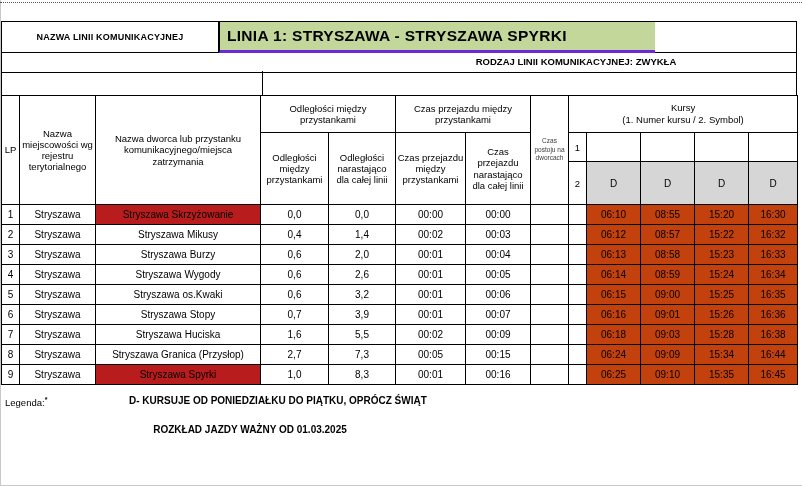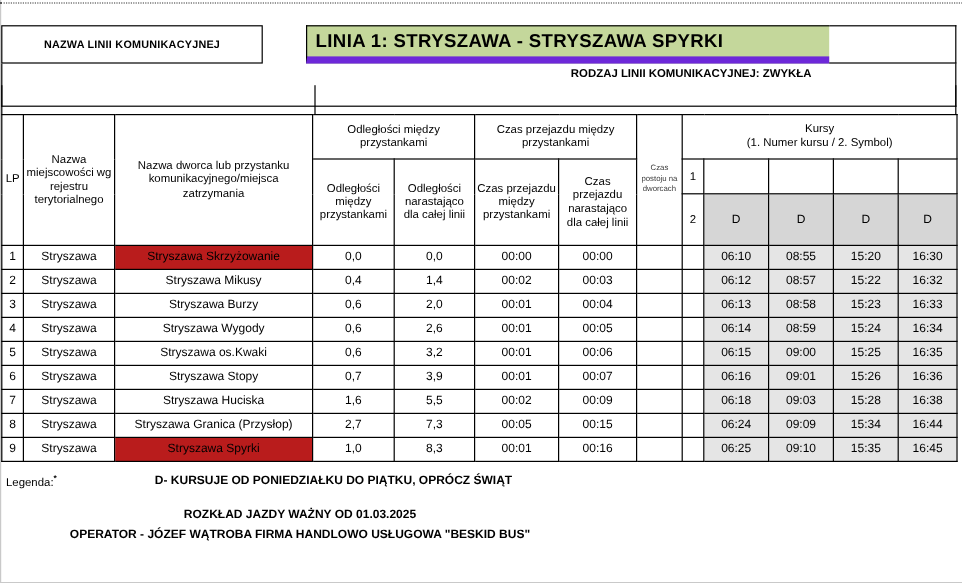--- a/index.html
+++ b/index.html
@@ -15,29 +15,29 @@
 
   
   #titlerow { position:absolute; top:21px; left:1px; width:796px; height:32px; display:flex; }
   .title-left {
     width:218px; border:1px solid #000; background:#fff;
     display:flex; align-items:center; justify-content:center;
     font-weight:bold; font-size:9px; letter-spacing:.2px;
   }
   .title-green {
     width:436px; background:#c4d79b;
-    border-top:1px solid #000; border-bottom:6px solid #6d28d9; border-left:1px solid #000;
+    border-top:1px solid #000; border-bottom:3px solid #6d28d9; border-left:1px solid #000;
     display:flex; align-items:center; padding-left:7px;
-    font-weight:bold; font-size:15.5px; letter-spacing:.3px; white-space:nowrap;margin-left:36px;
+    font-weight:bold; font-size:15.5px; letter-spacing:.3px; white-space:nowrap;
   }
   .title-fill { flex:1; border-top:1px solid #000; border-bottom:1px solid #000; border-right:1px solid #000; }
 
   
   #rodzajrow {
-    position:absolute; top:53px; left:1px; width:796px; height:36px;
+    position:absolute; top:53px; left:1px; width:796px; height:20px;
     border-left:1px solid #000; border-right:1px solid #000; border-bottom:1px solid #000;
   }
   #rodzajrow span {
     position:absolute; left:574px; top:3px; transform:translateX(-50%);
     font-weight:bold; font-size:9.5px; white-space:nowrap;
   }
 
   
   #spacerrow {
     position:absolute; top:71px; left:1px; width:796px; height:24px;
@@ -54,21 +54,21 @@
     border:1px solid #000; padding:0 1px; text-align:center; vertical-align:middle;
     font-weight:normal; overflow:hidden;
   }
   tr.ha { height:37px; } tr.hb { height:29px; } tr.hc { height:43px; } tr.data { height:20px; }
   .hdr { font-size:9.5px; line-height:1.18;margin-left:44px; }
   .hdr-small { font-size:6.5px; line-height:1.3; color:#3a3a3a; }
   .kursy-title { font-size:9.5px; line-height:1.3; }
   .numlabel { font-size:9.5px; }
   .c { font-size:10px; white-space:nowrap; }
   .sym { background:#d6d6d6; font-weight:bold; font-size:10px; }
-  .time { background:#e5e5e5; font-weight:bold; }
+  .time { background:#c2410c; font-weight:bold; }
   .hl { background:#b91c1c; font-weight:bold; }
 
   
   .legend-label { position:absolute; top:396px; left:5px; font-size:9.5px; }
   .legend-label sup { font-size:7px; font-weight:bold; }
   .legend-entry { position:absolute; top:395px; left:129px; font-weight:bold; font-size:10px; white-space:nowrap; }
   .valid-note { position:absolute; top:424px; left:0; width:500px; text-align:center; font-weight:bold; font-size:10px; white-space:nowrap; }
   .operator-note { position:absolute; top:440px; left:0; width:500px; text-align:center; font-weight:bold; font-size:10px; white-space:nowrap; }
 </style>
 </head>
@@ -277,14 +277,13 @@
       <td class="c time">16:45</td>
     </tr>
   </tbody>
     </table>
 
   <div class="legend-label">
     <span>Legenda:</span><sup>*</sup>
   </div>
   <div class="legend-entry">D- KURSUJE OD PONIEDZIAŁKU DO PIĄTKU, OPRÓCZ ŚWIĄT</div>
   <div class="valid-note">ROZKŁAD JAZDY WAŻNY OD 01.03.2025</div>
-  <div class="operator-note">OPERATOR - JÓZEF WĄTROBA FIRMA HANDLOWO USŁUGOWA "BESKID BUS"</div>
 </div>
 
 </body></html>

